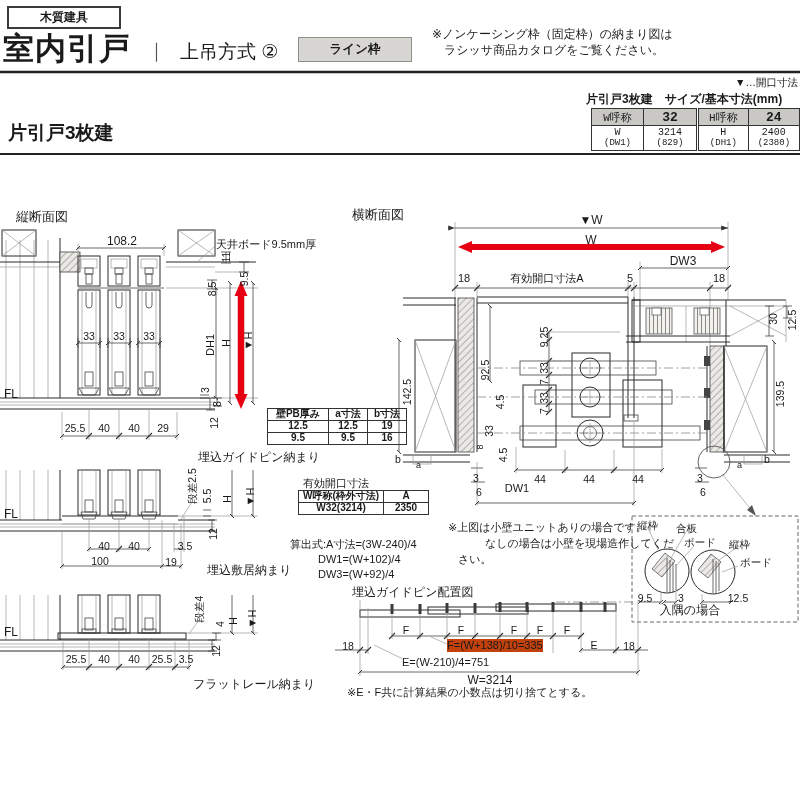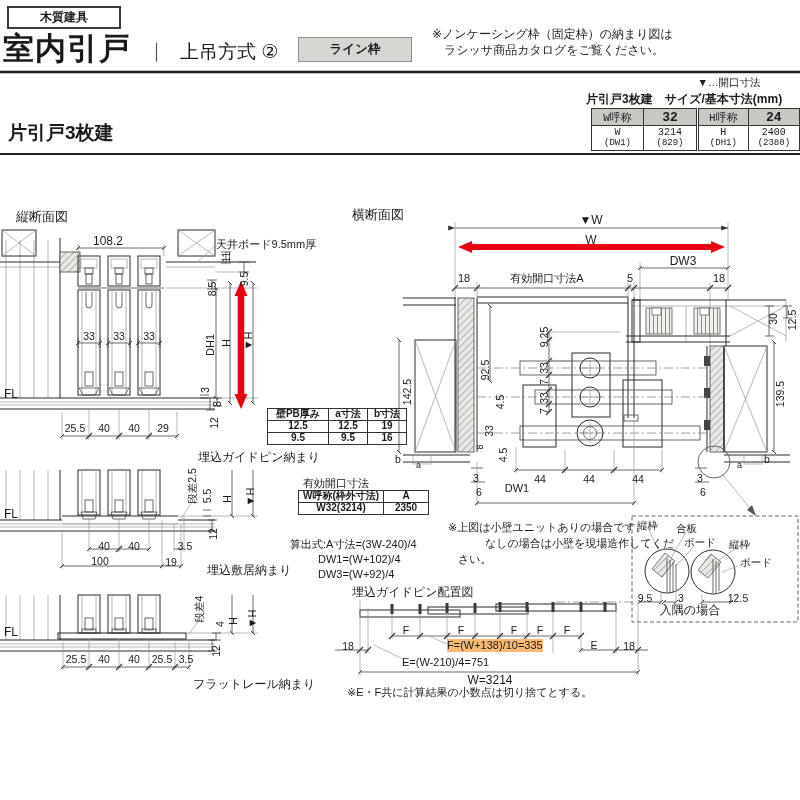--- a/index.html
+++ b/index.html
@@ -491,21 +491,21 @@
 </g>
 </svg>
 
 <div class="cat">木質建具</div>
 <div class="ttl">室内引戸</div>
 <div class="dvd">｜</div>
 <div class="mth">上吊方式 ②</div>
 <div class="bdg">ライン枠</div>
 <span class="lb s12" style="left:444px;top:44px">ラシッサ商品カタログをご覧ください。</span>
 <span class="lb s12" style="left:432px;top:28px">※ノンケーシング枠（固定枠）の納まり図は</span>
-<span class="lb" style="left:660px;top:76px;width:138px;text-align:center">▼…開口寸法</span>
+<span class="lb" style="left:660px;top:76px;width:138px;text-align:right">▼…開口寸法</span>
 
 <span class="lb s12" style="left:586px;top:93px;font-weight:bold">片引戸3枚建　サイズ/基本寸法(mm)</span>
 <table class="tb szt" style="left:591px;top:108px">
   <tbody>
         <tr>
           <th style="width:47px">W呼称</th>
       <th class="big" style="width:48px">32</th>
         </tr>
   <tr>
           <td>
@@ -534,21 +534,21 @@
             <div>2400</div>
             <div class="sub">(2380)</div>
           </td>
         </tr>
 </tbody>
     </table>
 
 <div class="sect">片引戸3枚建</div>
 
 <span class="lb s13" style="left:16px;top:210px">縦断面図</span>
-<span class="lb s12 c" style="left:108px;top:235px">108.2</span>
+<span class="lb s12 c" style="left:122px;top:235px">108.2</span>
 <span class="lb s11" style="left:216px;top:238px">天井ボード9.5mm厚</span>
 <span class="lb c" style="left:89px;top:330px">33</span>
 <span class="lb c" style="left:119px;top:330px">33</span>
 <span class="lb c" style="left:149px;top:330px">33</span>
 <span class="lb rv s11" style="left:210px;top:345px">DH1</span>
 <span class="lb rv s11" style="left:226px;top:343px">H</span>
 <span class="lb rv s11" style="left:248px;top:341px">▼H</span>
 <span class="lb rv" style="left:226px;top:257px">11</span>
 <span class="lb rv" style="left:244px;top:279px">9.5</span>
 <span class="lb rv" style="left:212px;top:289px">8.5</span>
@@ -672,20 +672,20 @@
 <span class="lb c" style="left:681px;top:592px">3</span>
 <span class="lb c" style="left:738px;top:592px">12.5</span>
 <span class="lb s12 c" style="left:690px;top:604px">入隅の場合</span>
 
 <span class="lb c" style="left:348px;top:640px">18</span>
 <span class="lb c" style="left:406px;top:624px">F</span>
 <span class="lb c" style="left:461px;top:624px">F</span>
 <span class="lb c" style="left:514px;top:624px">F</span>
 <span class="lb c" style="left:540px;top:624px">F</span>
 <span class="lb c" style="left:567px;top:624px">F</span>
-<span class="lb s11" style="left:447px;top:639px;background:#fdba74">F=(W+138)/10=335</span>
+<span class="lb s11" style="left:447px;top:639px;background:#c2410c">F=(W+138)/10=335</span>
 <span class="lb c" style="left:594px;top:639px">E</span>
 <span class="lb c" style="left:629px;top:640px">18</span>
 <span class="lb s11" style="left:402px;top:656px;background:#fff">E=(W-210)/4=751</span>
 <span class="lb s12 c" style="left:490px;top:674px;background:#fff;padding:0 3px">W=3214</span>
 <span class="lb s11" style="left:347px;top:686px">※E・F共に計算結果の小数点は切り捨てとする。</span>
 
 </div>
 
 </body></html>

